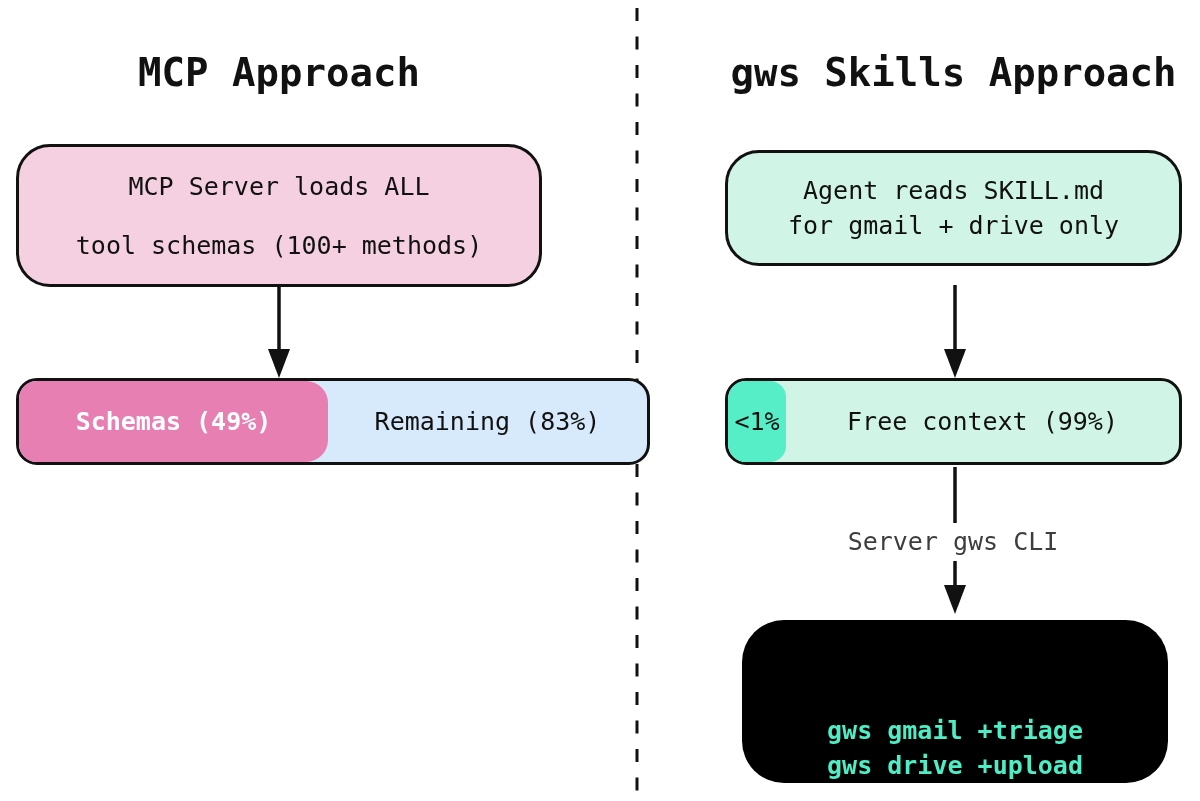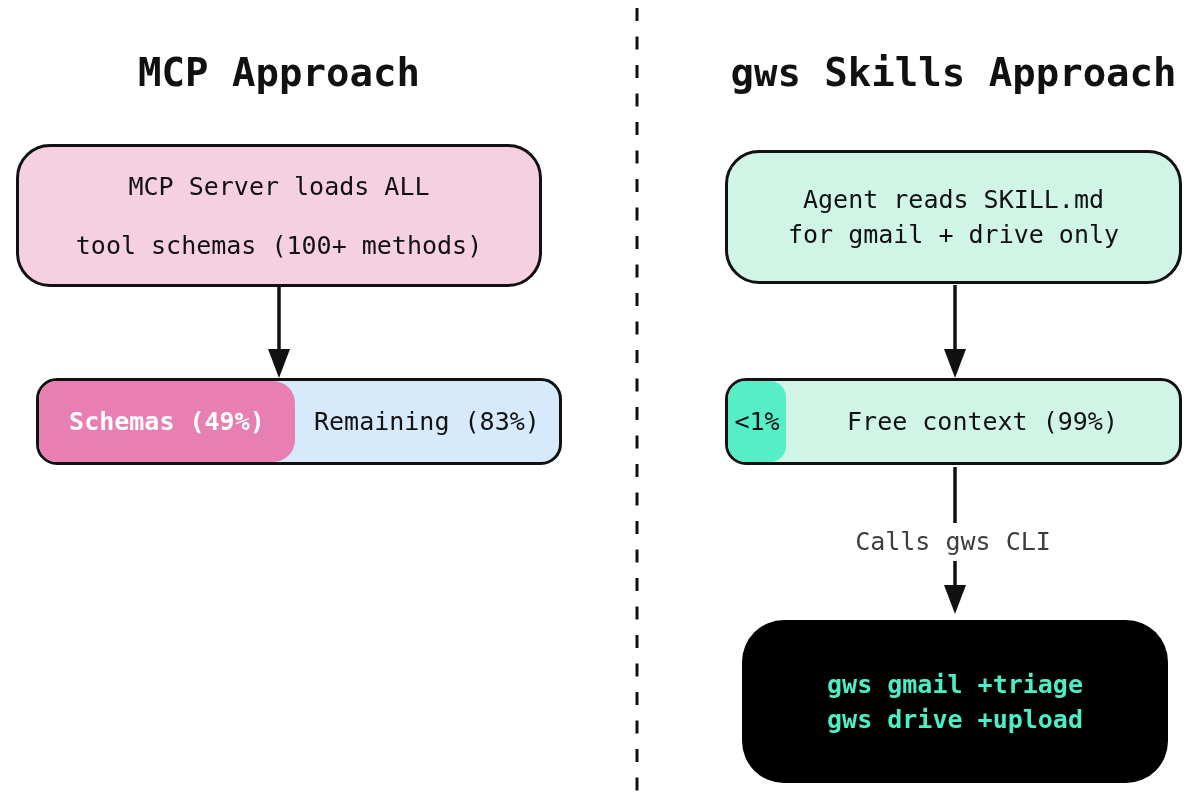--- a/index.html
+++ b/index.html
@@ -36,30 +36,30 @@
   .node{
     position:absolute;
     border:3px solid var(--ink);
     border-radius:34px;
     display:flex;flex-direction:column;
     justify-content:center;align-items:center;
     font-size:25px;line-height:35px;font-weight:500;
     text-align:center;
   }
   .node-mcp{left:16px;top:144px;width:526px;height:143px;background:var(--pink-node-fill);gap:24px;}
-  .node-skill{left:725px;top:150px;width:457px;height:134px;background:var(--mint-node-fill);}
+  .node-skill{left:725px;top:150px;width:457px;height:116px;background:var(--mint-node-fill);}
   .bar{
     position:absolute;top:378px;height:87px;
     border:3px solid var(--ink);
     border-radius:21px;
     display:flex;align-items:stretch;
     overflow:hidden;
     font-size:25px;
   }
-  .bar-mcp{left:16px;width:526px;background:var(--remaining-fill);margin-left:20px;}
+  .bar-mcp{left:16px;width:634px;background:var(--remaining-fill);}
   .bar-skill{left:725px;width:457px;background:var(--mint-node-fill);}
   .seg{display:flex;align-items:center;justify-content:center;}
   .seg-schemas{
     width:49.2%;
     background:var(--schemas-fill);
     border-radius:0 22px 22px 0;
     color:#ffffff;font-weight:bold;
   }
   .seg-rest{flex:1;color:var(--ink);}
   .seg-used{
@@ -81,21 +81,21 @@
     color:var(--arrow-label-text);
     white-space:nowrap;
   }
   .divider{position:absolute;left:630px;top:6px;width:14px;height:792px;}
   .divider line{stroke:var(--ink);stroke-width:3;stroke-dasharray:13 15.5;}
   .terminal{
     position:absolute;left:742px;top:620px;width:426px;height:163px;
     background:var(--terminal-fill);
     border-radius:42px;
     display:flex;flex-direction:column;
-    justify-content:center;align-items:center;
+    justify-content:flex-end;align-items:center;
     color:var(--terminal-text);
     font-size:25px;line-height:35px;font-weight:bold;
     text-align:center;
   }
 </style>
 </head>
 <body>
 
 <div class="canvas">
 
@@ -144,20 +144,20 @@
       <span>Free context (99%)</span>
     </div>
   </div>
 
   <svg class="arrow arrow-right2" viewBox="0 0 40 150">
     <line x1="20" y1="2" x2="20" y2="58"></line>
     <line x1="20" y1="96" x2="20" y2="122"></line>
     <polygon points="9,120 31,120 20,149"></polygon>
   </svg>
 
-  <div class="arrow-label">Calls gws CLI</div>
+  <div class="arrow-label">Server gws CLI</div>
 
   <div class="terminal">
     <div>gws gmail +triage</div>
     <div>gws drive +upload</div>
   </div>
 
 </div>
 
 </body></html>

